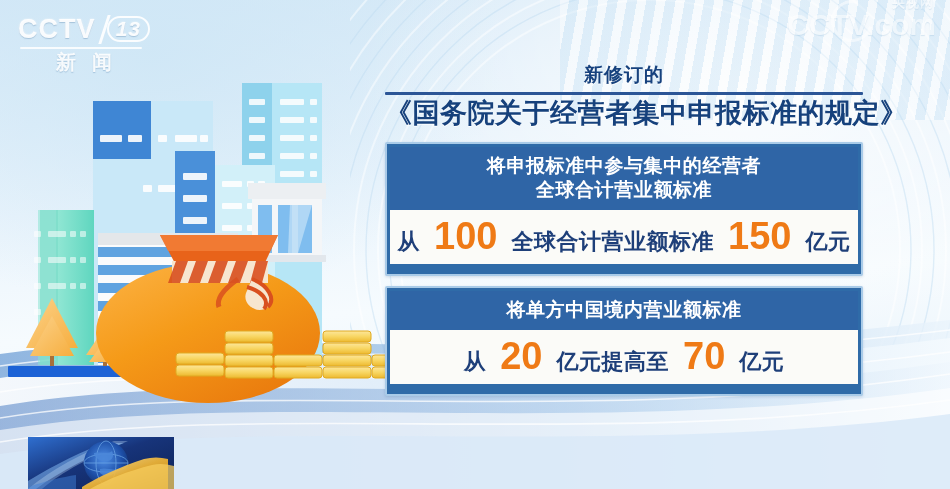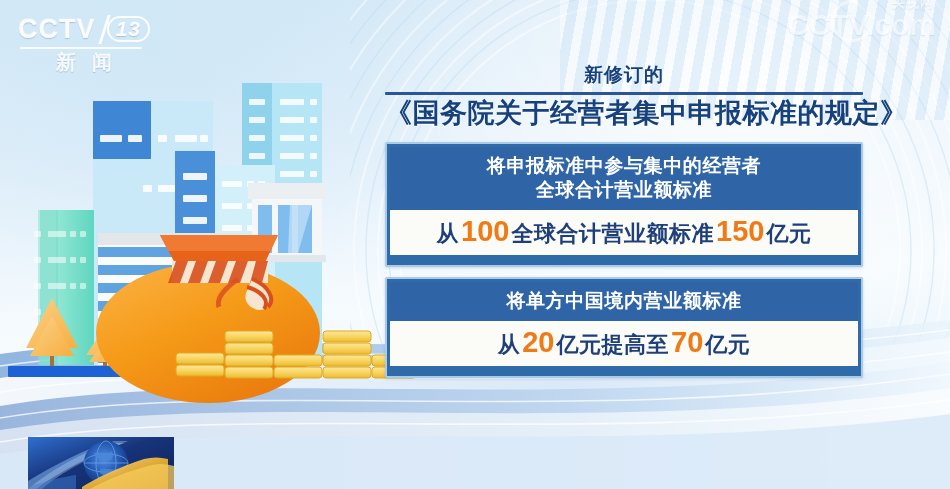--- a/index.html
+++ b/index.html
@@ -240,25 +240,25 @@
     white-space: nowrap;
   }
   .card-body .txt {
     font-size: 22px;
     font-weight: bold;
     color: #1e3f79;
     letter-spacing: 0.5px;
     vertical-align: baseline;
   }
   .card-body .num {
-    font-size: 29px;
+    font-size: 38px;
     font-weight: bold;
     color: #ef7a16;
     letter-spacing: 0px;
-    margin: 0 2px;
+    margin: 0 14px;
     vertical-align: baseline;
   }
   .card-foot {
     height: 7px;
   }
 </style>
 </head>
 <body>
 
 <div id="stage">

